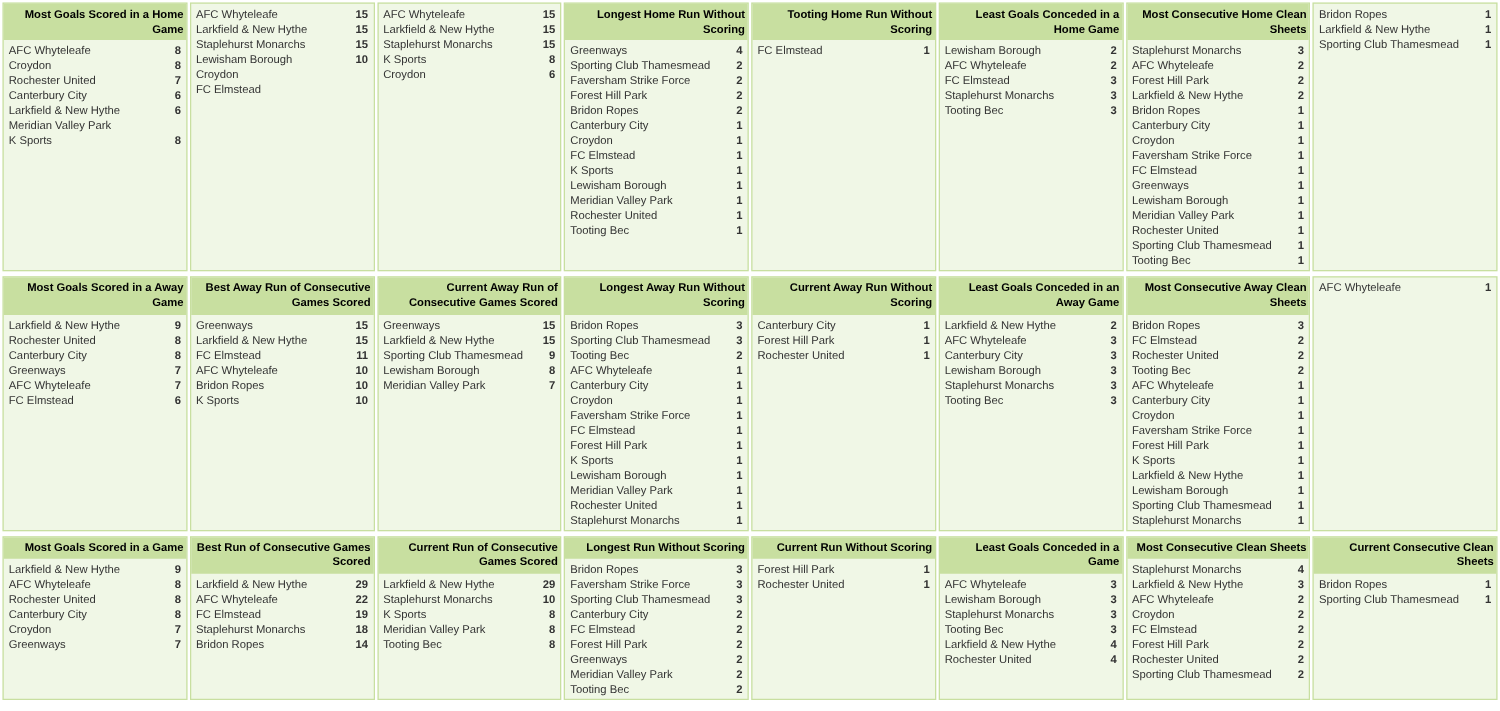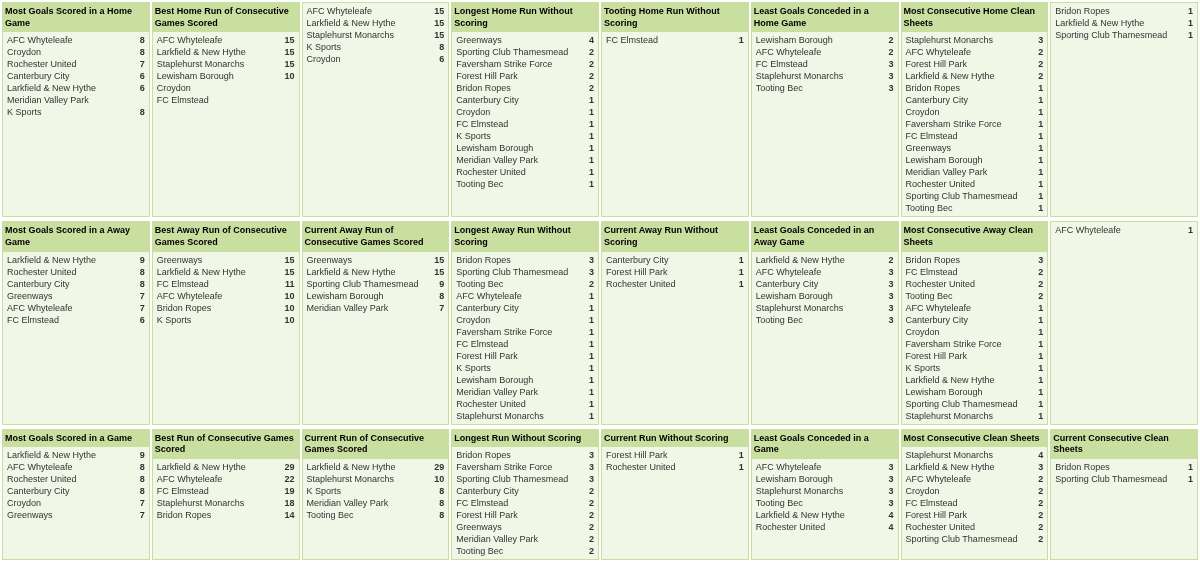--- a/index.html
+++ b/index.html
@@ -14,21 +14,21 @@
       grid-template-columns: repeat(8, 1fr);
       gap: 2px;
       padding: 2px;
     }
     .panel {
       background: #f0f7e6;
       border: 1px solid #c8dfa0;
     }
     .panel-header {
       background: #c8dfa0;
-      text-align: left;
+      text-align: right;
       font-weight: bold;
       font-size: 9px;
       padding: 3px 2px;
       line-height: 1.3;
     }
     .panel-body {
       padding: 2px;
     }
     .row {
       display: flex;
@@ -80,21 +80,20 @@
               <span class="team">Meridian Valley Park</span>
               <span class="val"></span>
             </div>
             <div class="row">
               <span class="team">K Sports</span>
               <span class="val">8</span>
             </div>
           </div>
         </div>
         <div class="panel">
-          <div class="panel-header">Best Home Run of Consecutive Games Scored</div>
           <div class="panel-body">
             <div class="row">
               <span class="team">AFC Whyteleafe</span>
               <span class="val">15</span>
             </div>
             <div class="row">
               <span class="team">Larkfield &amp; New Hythe</span>
               <span class="val">15</span>
             </div>
             <div class="row">

